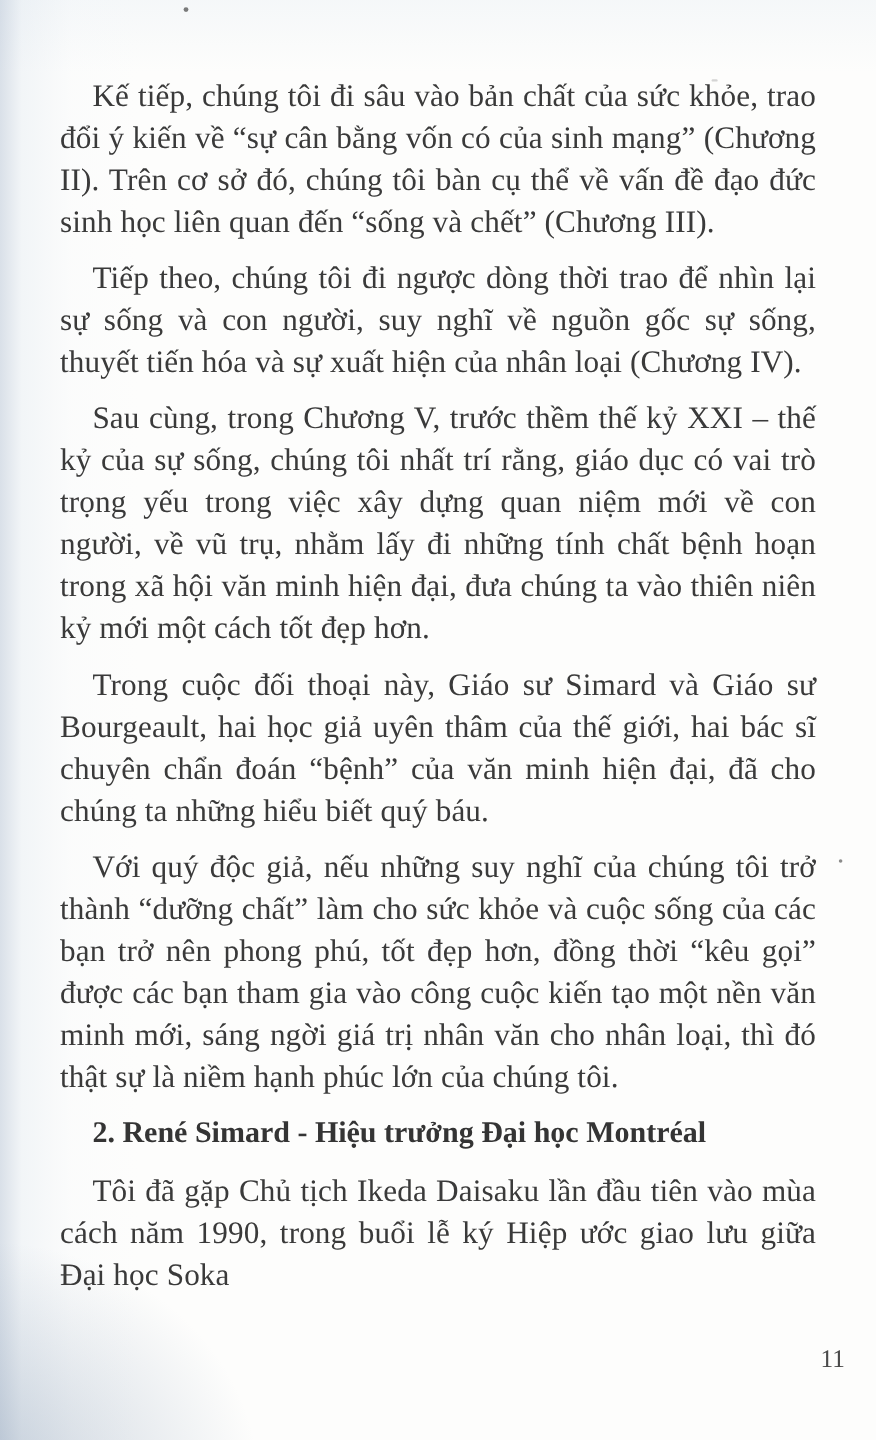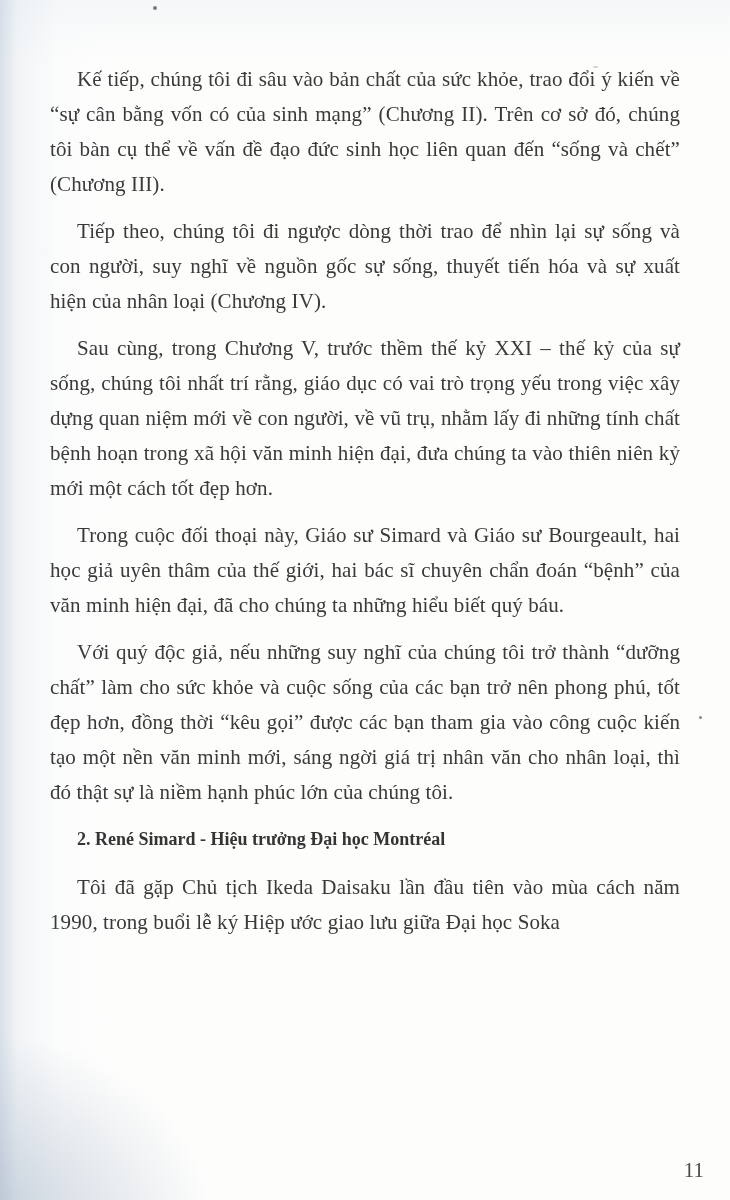--- a/index.html
+++ b/index.html
@@ -20,42 +20,41 @@
   }
   .page {
     box-sizing: border-box;
     width: 730px;
     height: 1200px;
     padding: 62px 50px 0 50px;
     color: #3a3a3a;
   }
   .para {
     margin: 0 0 12px 0;
-    font-size: 21px;
+    font-size: 26px;
     line-height: 35px;
     text-align: justify;
     text-indent: 27px;
     letter-spacing: 0.1px;
   }
   .heading {
     margin: 7px 0 13px 0;
-    font-size: 18px;
+    font-size: 25px;
     line-height: 35px;
     font-weight: bold;
     color: #343434;
     text-indent: 27px;
   }
   .page-number {
     position: absolute;
     top: 1118px;
     right: 26px;
     font-size: 21px;
     line-height: 28px;
     color: #4a4a4a;
-    margin-top: 38px;
   }
   .speck {
     position: absolute;
     background: #5a5a5a;
     border-radius: 50%;
   }
   #speck-top    { left: 153px; top: 6px;   width: 4px; height: 4px; opacity: 0.8; }
   #speck-mid    { left: 699px; top: 716px; width: 3px; height: 3px; opacity: 0.7; }
   #speck-faint  { left: 593px; top: 66px;  width: 5px; height: 2px; opacity: 0.25; border-radius: 2px; }
 </style>

